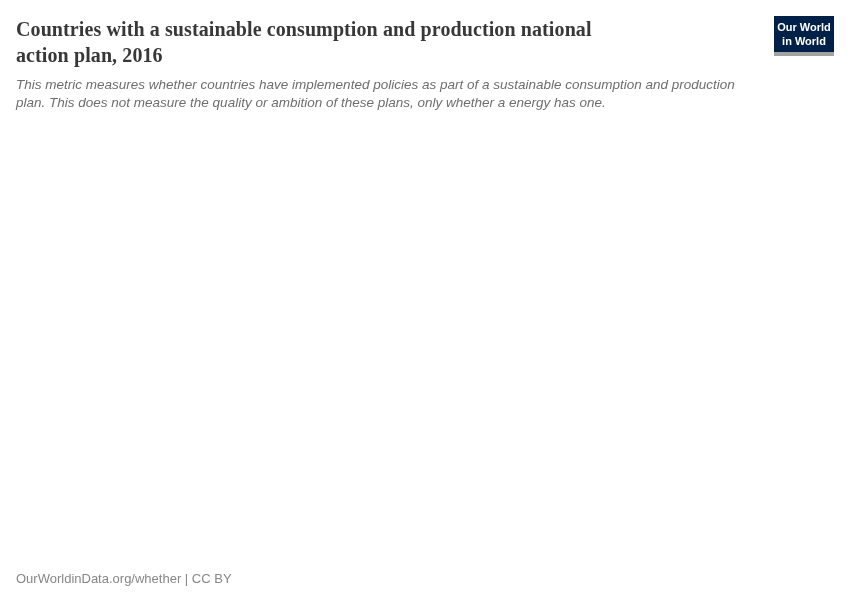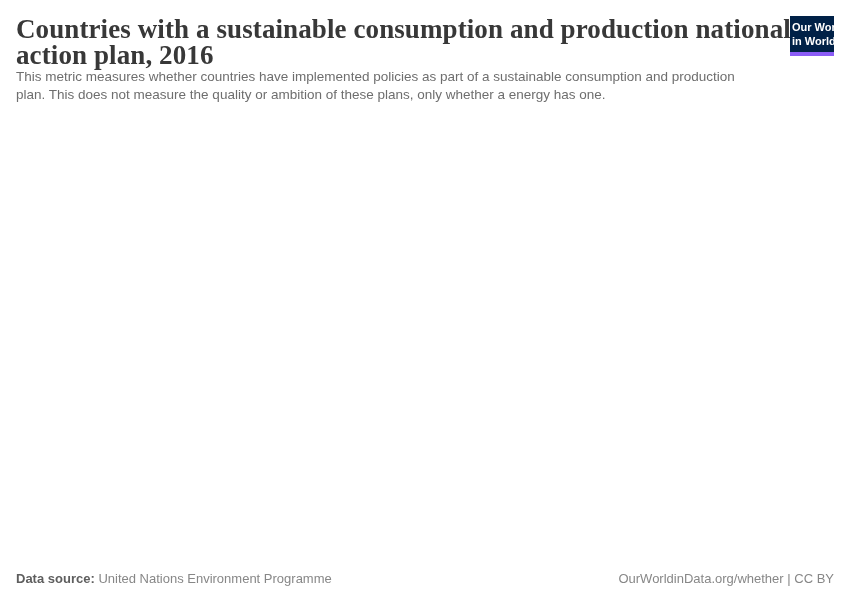--- a/index.html
+++ b/index.html
@@ -14,38 +14,39 @@
   }
   .header {
     position: absolute;
     top: 16px;
     left: 16px;
     right: 16px;
   }
   .title {
     font-family: "Liberation Serif", serif;
     font-weight: 700;
-    font-size: 27px;
+    font-size: 20px;
     line-height: 26px;
     color: #383838;
     letter-spacing: 0.1px;
   }
   .subtitle {
-    margin-top: 0;
+    margin-top: 8px;
     font-size: 13.5px;
     line-height: 17.5px;
     color: #6e6e6e;
+    font-style: italic;
   }
   .owid-logo {
     position: absolute;
     top: 0;
     right: 0;
-    width: 44px;
+    width: 60px;
     background: #002147;
-    border-bottom: 4px solid #8b5cf6;
+    border-bottom: 4px solid #a3a3a3;
     padding: 5px 2px 4px 2px;
     text-align: center;
   }
   .owid-logo .logo-line {
     color: #ffffff;
     font-size: 11px;
     line-height: 13.5px;
     font-weight: 700;
     white-space: nowrap;
   }
@@ -93,20 +94,16 @@
 
     <div class="owid-logo">
       <div class="logo-line">Our World</div>
       <div class="logo-line">in World</div>
     </div>
   </div>
 
   <div class="map-area"></div>
 
   <div class="footer">
-    <div>
-      <span class="source-label">Data source:</span>
-      <span class="source-value">United Nations Environment Programme</span>
-    </div>
     <div class="attribution">OurWorldinData.org/whether | CC BY</div>
   </div>
 
 </div>
 
 </body></html>

